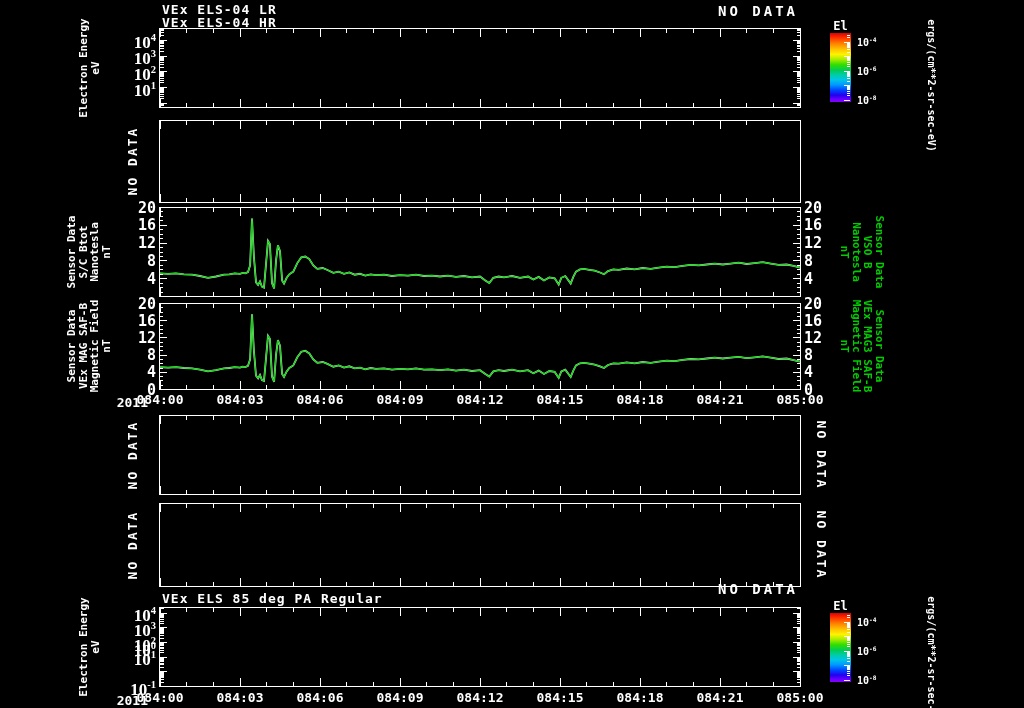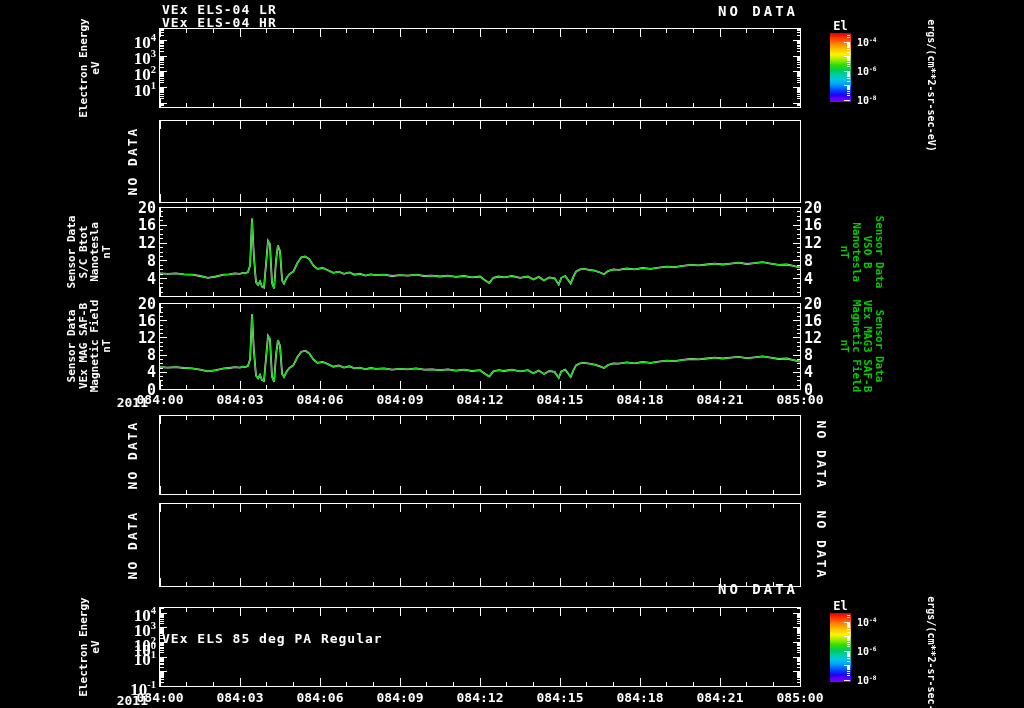--- a/index.html
+++ b/index.html
@@ -34,21 +34,21 @@
 </style>
 </head>
 <body>
 
 <div id="root">
 
   <div class="lbl title" style="left:162px; top:2px;">VEx ELS-04 LR</div>
   <div class="lbl title" style="left:162px; top:15px;">VEx ELS-04 HR</div>
   <div class="lbl nodata-h" style="left:640px; top:3px; width:158px;">NO DATA</div>
   <div class="lbl nodata-h" style="left:640px; top:581px; width:158px;">NO DATA</div>
-  <div class="lbl title" style="left:162px; top:591px;margin-top:40px;">VEx ELS 85 deg PA Regular</div>
+  <div class="lbl title" style="left:162px; top:591px;">VEx ELS 85 deg PA Regular</div>
 
   <div class="lbl" style="left:100px; top:395px; width:48px; text-align:right; font-size:13px;">2011</div>
   <div class="lbl" style="left:100px; top:693px; width:48px; text-align:right; font-size:13px;">2011</div>
 
 <svg width="642" height="80" viewBox="0 0 642 80" class="panel-svg" style="left: 159px; top: 28px;">
       <rect x="0.5" y="0.5" width="641" height="79" fill="none" stroke="#ffffff" stroke-width="1" shape-rendering="crispEdges"></rect>
       <line x1="1" y1="1" x2="1" y2="9" stroke="#ffffff" stroke-width="1" shape-rendering="crispEdges"></line>
       <line x1="1" y1="71" x2="1" y2="79" stroke="#ffffff" stroke-width="1" shape-rendering="crispEdges"></line>
       <line x1="27.666666666666664" y1="1" x2="27.666666666666664" y2="5" stroke="#ffffff" stroke-width="1" shape-rendering="crispEdges"></line>
       <line x1="27.666666666666664" y1="75" x2="27.666666666666664" y2="79" stroke="#ffffff" stroke-width="1" shape-rendering="crispEdges"></line>

